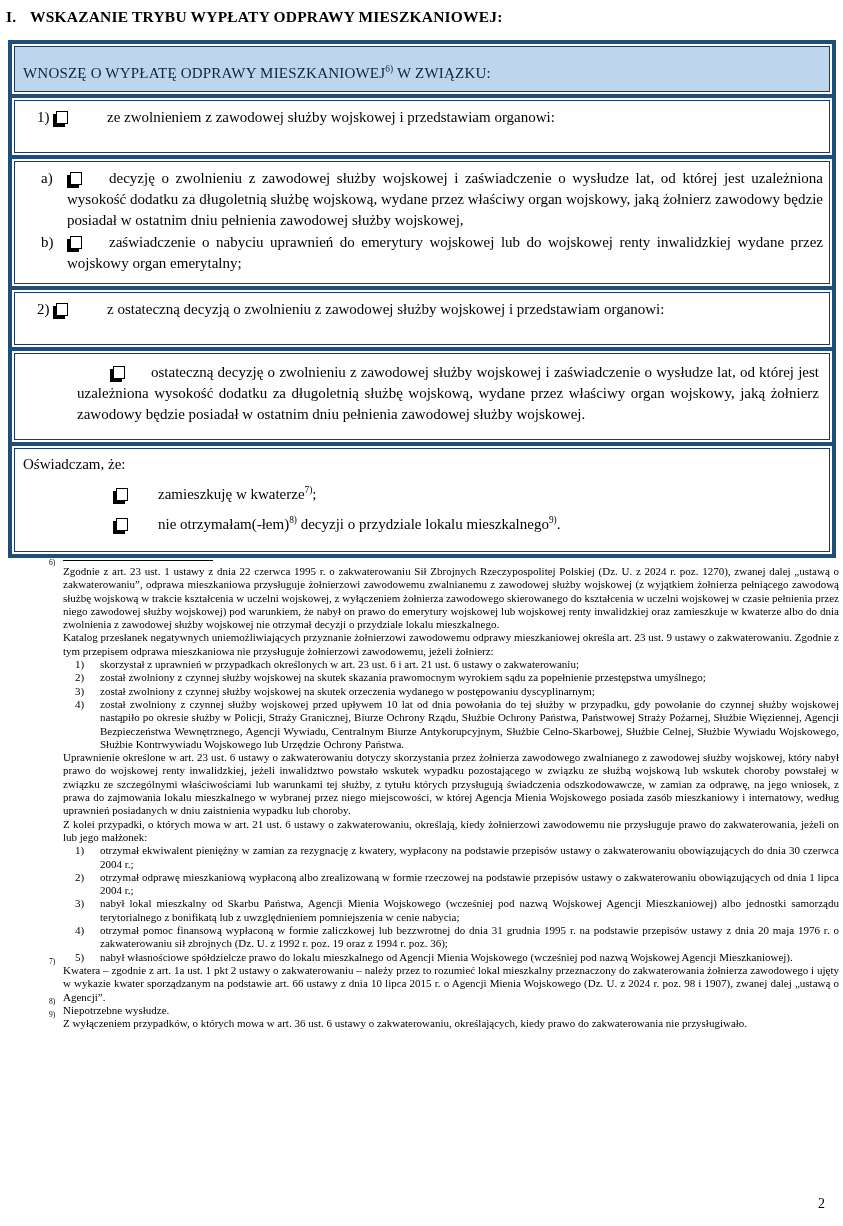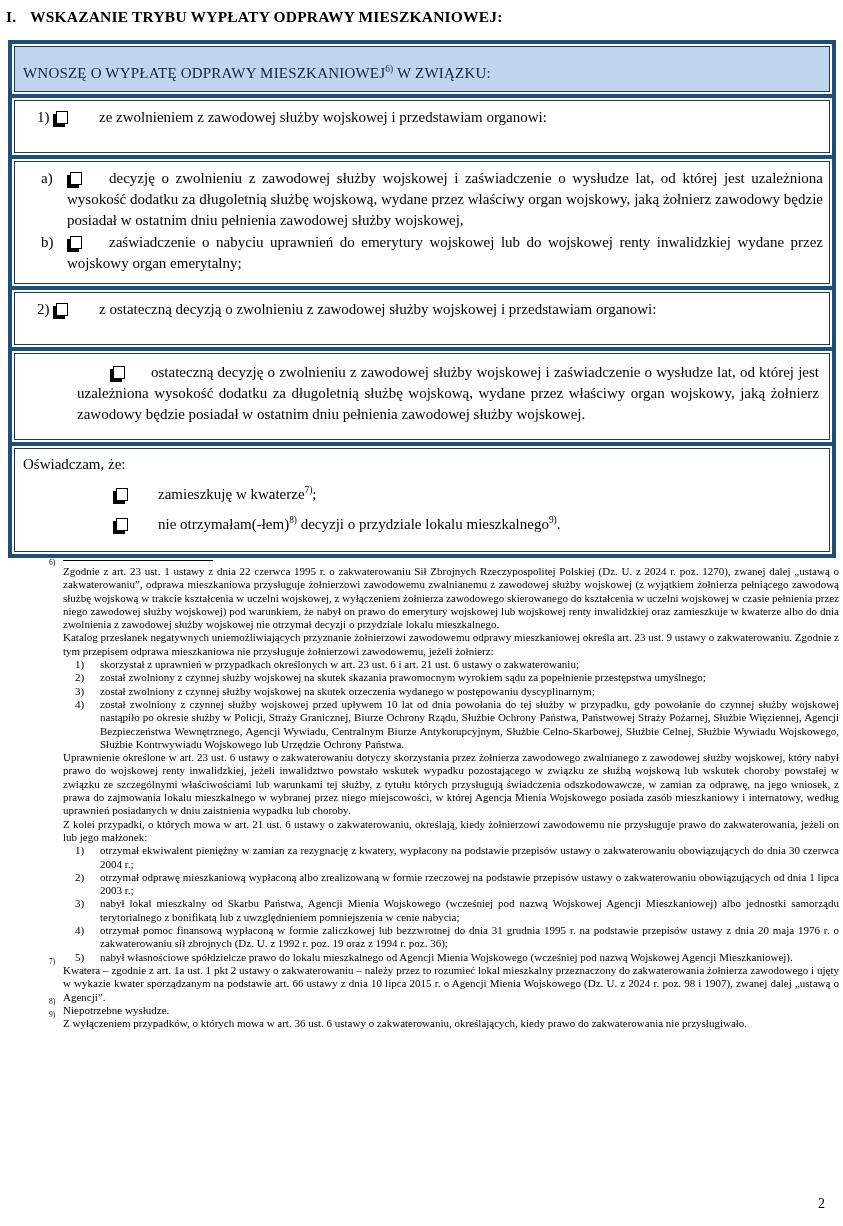--- a/index.html
+++ b/index.html
@@ -56,21 +56,21 @@
     background: #fff;
     border: 1.6px solid #000;
     box-shadow: -3px 3px 0 #000;
     vertical-align: -2px;
     margin-left: 3px;
   }
 
   .optrow { padding: 6px 8px 24px 8px; display: flex; }
   .optrow .num { width: 30px; padding-left: 14px; flex: none; }
   .optrow .cbwrap { width: 46px; flex: none; }
-  .optrow .txt { flex: 1; }
+  .optrow .txt { flex: 1; margin-left: 8px; }
 
   .subrow { padding: 6px 6px 8px 0; }
   .subitem {
     position: relative;
     padding-left: 52px;
     text-align: justify;
     margin-bottom: 1px;
   }
   .subitem .marker { position: absolute; left: 26px; top: 0; }
   .subitem .cb { margin-right: 27px; }
@@ -208,21 +208,21 @@
       </div>
       <p>Uprawnienie określone w art. 23 ust. 6 ustawy o zakwaterowaniu dotyczy skorzystania przez żołnierza zawodowego zwalnianego z zawodowej służby wojskowej, który nabył prawo do wojskowej renty inwalidzkiej, jeżeli inwalidztwo powstało wskutek wypadku pozostającego w związku ze służbą wojskową lub wskutek choroby powstałej w związku ze szczególnymi właściwościami lub warunkami tej służby, z tytułu których przysługują świadczenia odszkodowawcze, w zamian za odprawę, na jego wniosek, z prawa do zajmowania lokalu mieszkalnego w wybranej przez niego miejscowości, w której Agencja Mienia Wojskowego posiada zasób mieszkaniowy i internatowy, według uprawnień posiadanych w dniu zaistnienia wypadku lub choroby.</p>
       <p>Z kolei przypadki, o których mowa w art. 21 ust. 6 ustawy o zakwaterowaniu, określają, kiedy żołnierzowi zawodowemu nie przysługuje prawo do zakwaterowania, jeżeli on lub jego małżonek:</p>
       <div class="fn-list">
         <div class="fn-li">
           <span class="linum">1)</span>
           <span class="litxt">otrzymał ekwiwalent pieniężny w zamian za rezygnację z kwatery, wypłacony na podstawie przepisów ustawy o zakwaterowaniu obowiązujących do dnia 30 czerwca 2004 r.;</span>
         </div>
         <div class="fn-li">
           <span class="linum">2)</span>
-          <span class="litxt">otrzymał odprawę mieszkaniową wypłaconą albo zrealizowaną w formie rzeczowej na podstawie przepisów ustawy o zakwaterowaniu obowiązujących od dnia 1 lipca 2003 r.;</span>
+          <span class="litxt">otrzymał odprawę mieszkaniową wypłaconą albo zrealizowaną w formie rzeczowej na podstawie przepisów ustawy o zakwaterowaniu obowiązujących od dnia 1 lipca 2004 r.;</span>
         </div>
         <div class="fn-li">
           <span class="linum">3)</span>
           <span class="litxt">nabył lokal mieszkalny od Skarbu Państwa, Agencji Mienia Wojskowego (wcześniej pod nazwą Wojskowej Agencji Mieszkaniowej) albo jednostki samorządu terytorialnego z bonifikatą lub z uwzględnieniem pomniejszenia w cenie nabycia;</span>
         </div>
         <div class="fn-li">
           <span class="linum">4)</span>
           <span class="litxt">otrzymał pomoc finansową wypłaconą w formie zaliczkowej lub bezzwrotnej do dnia 31 grudnia 1995 r. na podstawie przepisów ustawy z dnia 20 maja 1976 r. o zakwaterowaniu sił zbrojnych (Dz. U. z 1992 r. poz. 19 oraz z 1994 r. poz. 36);</span>
         </div>
         <div class="fn-li">

